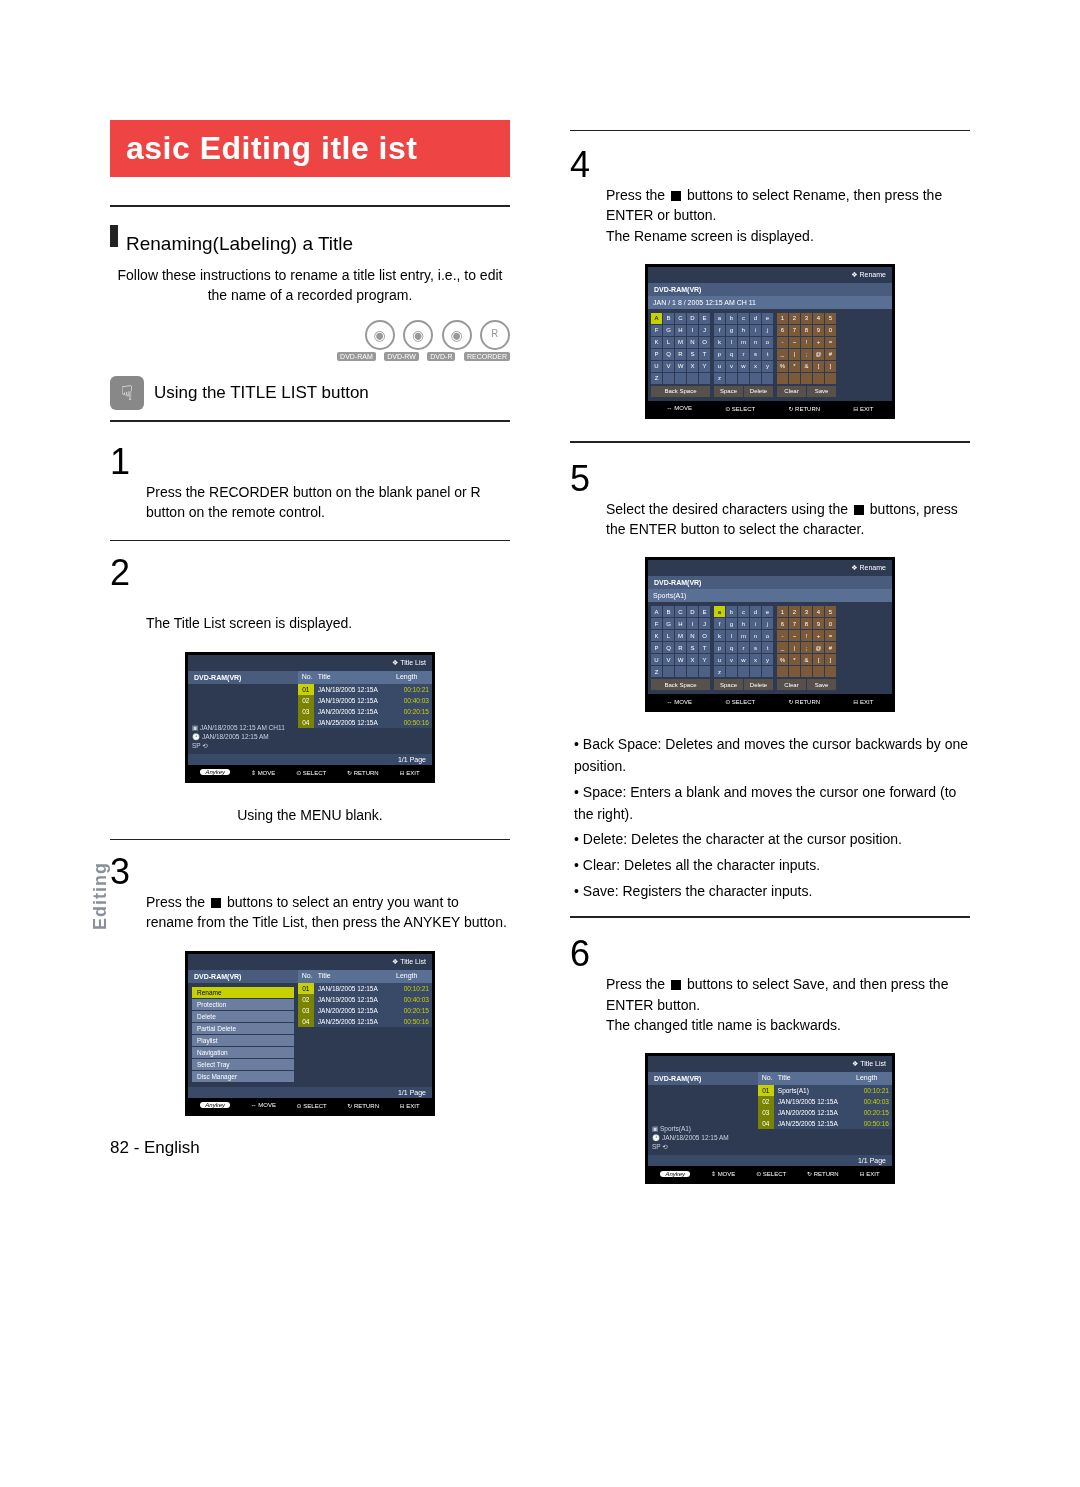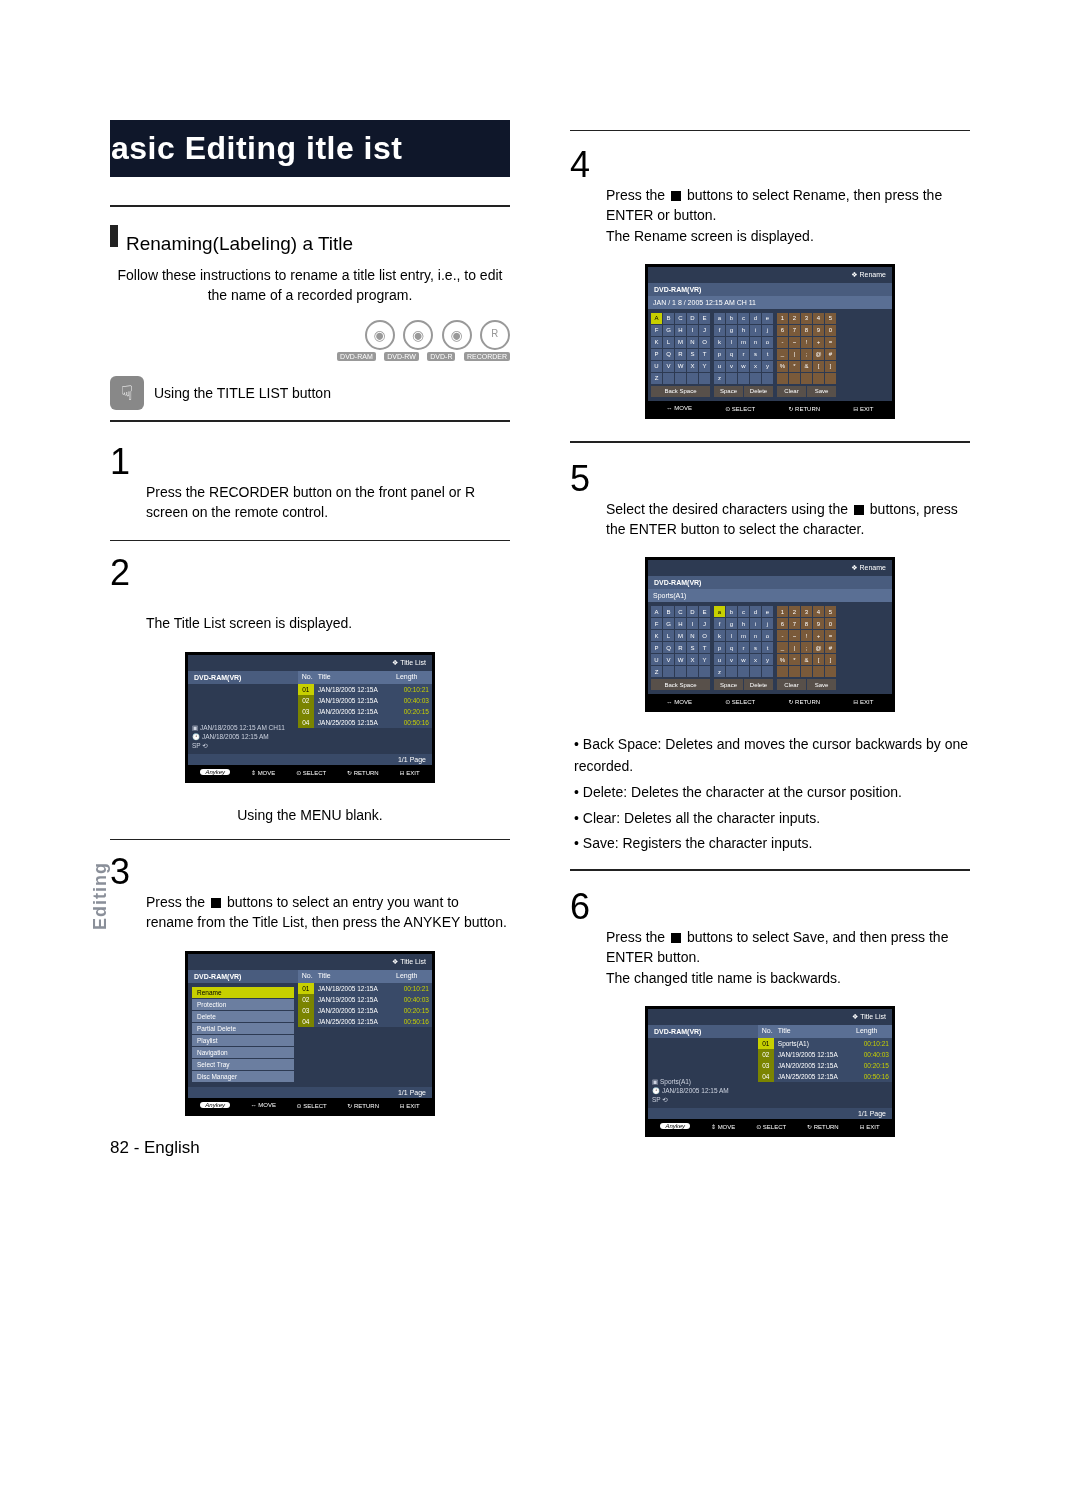--- a/index.html
+++ b/index.html
@@ -11,25 +11,25 @@
     position: relative;
     color: #000;
   }
   .page {
     padding: 120px 110px 60px 110px;
     display: flex;
     gap: 60px;
   }
   .col { flex: 1; }
   .main-title {
-    background: #0f172a;
+    background: #ef4444;
     color: #fff;
     font-size: 32px;
     font-weight: bold;
-    padding: 10px 1px;
+    padding: 10px 16px;
     margin-bottom: 28px;
     letter-spacing: 0.5px;
   }
   .section-head {
     border-top: 2px solid #222;
     padding-top: 10px;
     display: flex;
     align-items: center;
     gap: 8px;
     margin-bottom: 10px;
@@ -39,21 +39,21 @@
   .para { font-size: 14px; line-height: 1.45; margin-bottom: 14px; text-align: center; }
   .icon-row { text-align: right; margin: 8px 0 2px; }
   .disc-icon {
     display: inline-flex; width: 30px; height: 30px; border: 2px solid #999; border-radius: 50%;
     align-items: center; justify-content: center; font-size: 14px; color: #999; margin-left: 4px;
   }
   .disc-lbl { display: inline-block; font-size: 7px; background:#999; color:#fff; padding:1px 3px; border-radius:2px; margin-left:4px; vertical-align: top; }
   .disc-labels { text-align: right; margin-bottom: 6px; }
   .hand-row { display: flex; align-items: center; gap: 10px; border-bottom: 2px solid #222; padding-bottom: 10px; margin-bottom: 22px;}
   .hand-icon { width: 34px; height: 34px; background: #888; border-radius: 6px; display:flex; align-items:center; justify-content:center; color:#fff; font-size:20px;}
-  .sub-title { font-size: 14px; }
+  .sub-title { font-size: 17px; }
   .step { display: flex; gap: 10px; margin-bottom: 18px; align-items: flex-start; }
   .step-no { font-size: 36px; font-weight: 300; line-height: 1; min-width: 26px; }
   .step-body { font-size: 14px; line-height: 1.45; flex: 1; margin-top: 38px; }
   .thin-rule { border-top: 1px solid #222; margin: 10px 0 16px; }
   .thick-rule { border-top: 2px solid #222; margin: 10px 0 18px; }
   .bullets { font-size: 14px; line-height: 1.55; margin: 6px 0 14px 4px; }
   .bullets div { margin-bottom: 4px; }
   .sq { display:inline-block; width:10px; height:10px; background:#000; vertical-align: -1px; margin:0 2px; }
 
   
@@ -129,21 +129,21 @@
       <span class="disc-lbl">RECORDER</span>
     </div>
 
     <div class="hand-row">
       <div class="hand-icon">☟</div>
       <div class="sub-title">Using the TITLE LIST button</div>
     </div>
 
     <div class="step">
       <div class="step-no">1</div>
-      <div class="step-body">Press the RECORDER button on the front panel or R screen on the remote control.</div>
+      <div class="step-body">Press the RECORDER button on the blank panel or R button on the remote control.</div>
     </div>
     <div class="thin-rule-short"></div>
 
     <div class="step">
       <div class="step-no">2</div>
       <div class="step-body">
         <br>
         <span>The Title List screen is displayed.</span>
       </div>
     </div>
@@ -592,21 +592,22 @@
         </div>
       <div class="osd-foot">
         <span>⇔ <span>MOVE</span></span>
         <span>⊙ <span>SELECT</span></span>
         <span>↻ <span>RETURN</span></span>
         <span>⊟ <span>EXIT</span></span>
       </div>
     </div>
 
     <div class="bullets">
-      <div>• Back Space:  Deletes and moves the cursor backwards by one recorded.</div>
+      <div>• Back Space:  Deletes and moves the cursor backwards by one position.</div>
+      <div>• Space:  Enters a blank and moves the cursor one forward (to the right).</div>
       <div>• Delete:  Deletes the character at the cursor position.</div>
       <div>• Clear:  Deletes all the character inputs.</div>
       <div>• Save:  Registers the character inputs.</div>
     </div>
 
     <div class="thick-rule"></div>
 
     <div class="step">
       <div class="step-no">6</div>
       <div class="step-body">

